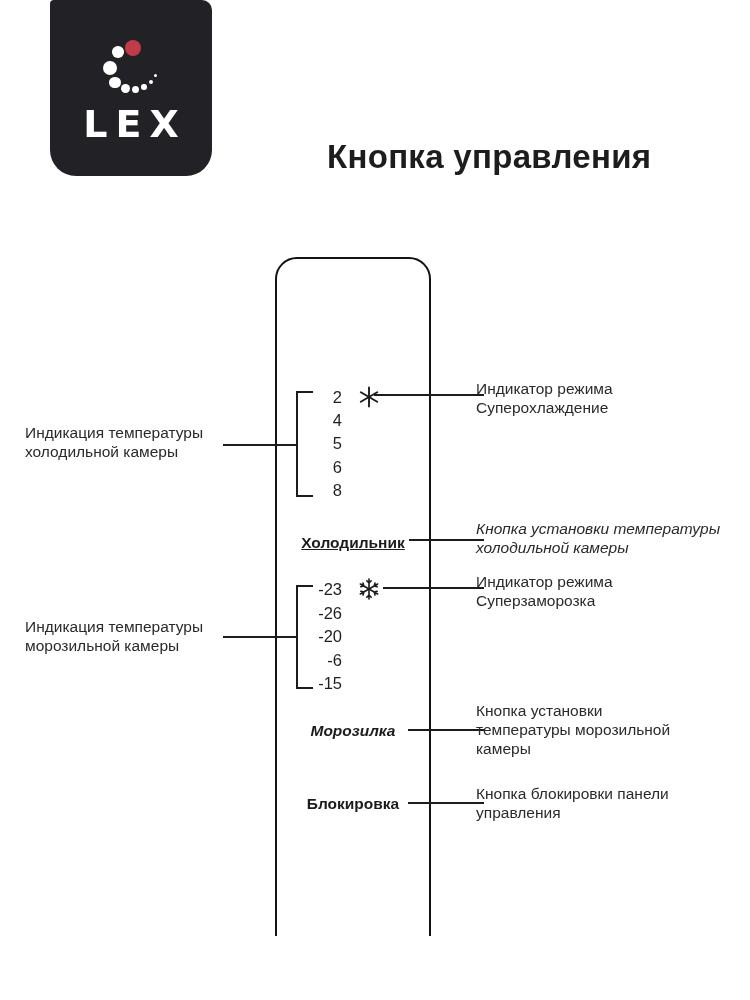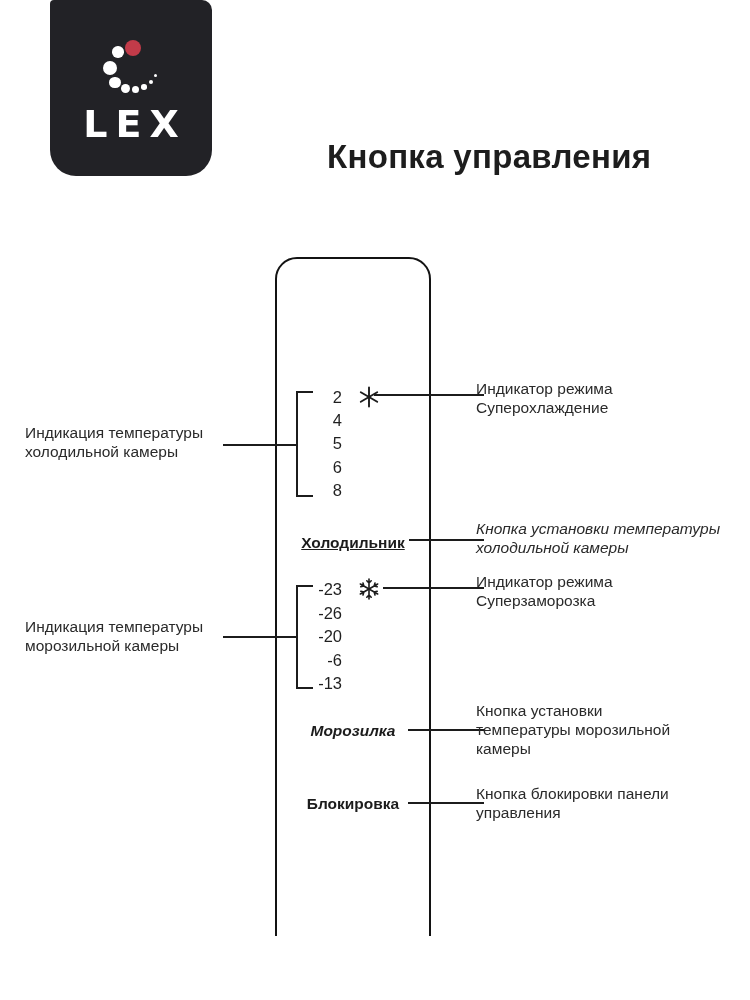--- a/index.html
+++ b/index.html
@@ -103,21 +103,21 @@
       <line x1="3.8" y1="16.8" x2="20.2" y2="7.2"></line>
     </svg>
   </div>
 
   <div class="bracket freezer"></div>
   <div class="temp-col freezer">
     <div>-23</div>
     <div>-26</div>
     <div>-20</div>
     <div>-6</div>
-    <div>-13</div>
+    <div>-15</div>
   </div>
 
   <div class="icon superfreeze">
     <svg viewBox="0 0 24 24" fill="none" stroke="#1c1c1c" stroke-width="1.6" stroke-linecap="round">
       <g>
         <path d="M12 2 V22 M12 6 L9.8 3.8 M12 6 L14.2 3.8 M12 18 L9.8 20.2 M12 18 L14.2 20.2"></path>
       </g>
       <g transform="rotate(60 12 12)">
         <path d="M12 2 V22 M12 6 L9.8 3.8 M12 6 L14.2 3.8 M12 18 L9.8 20.2 M12 18 L14.2 20.2"></path>
       </g>

